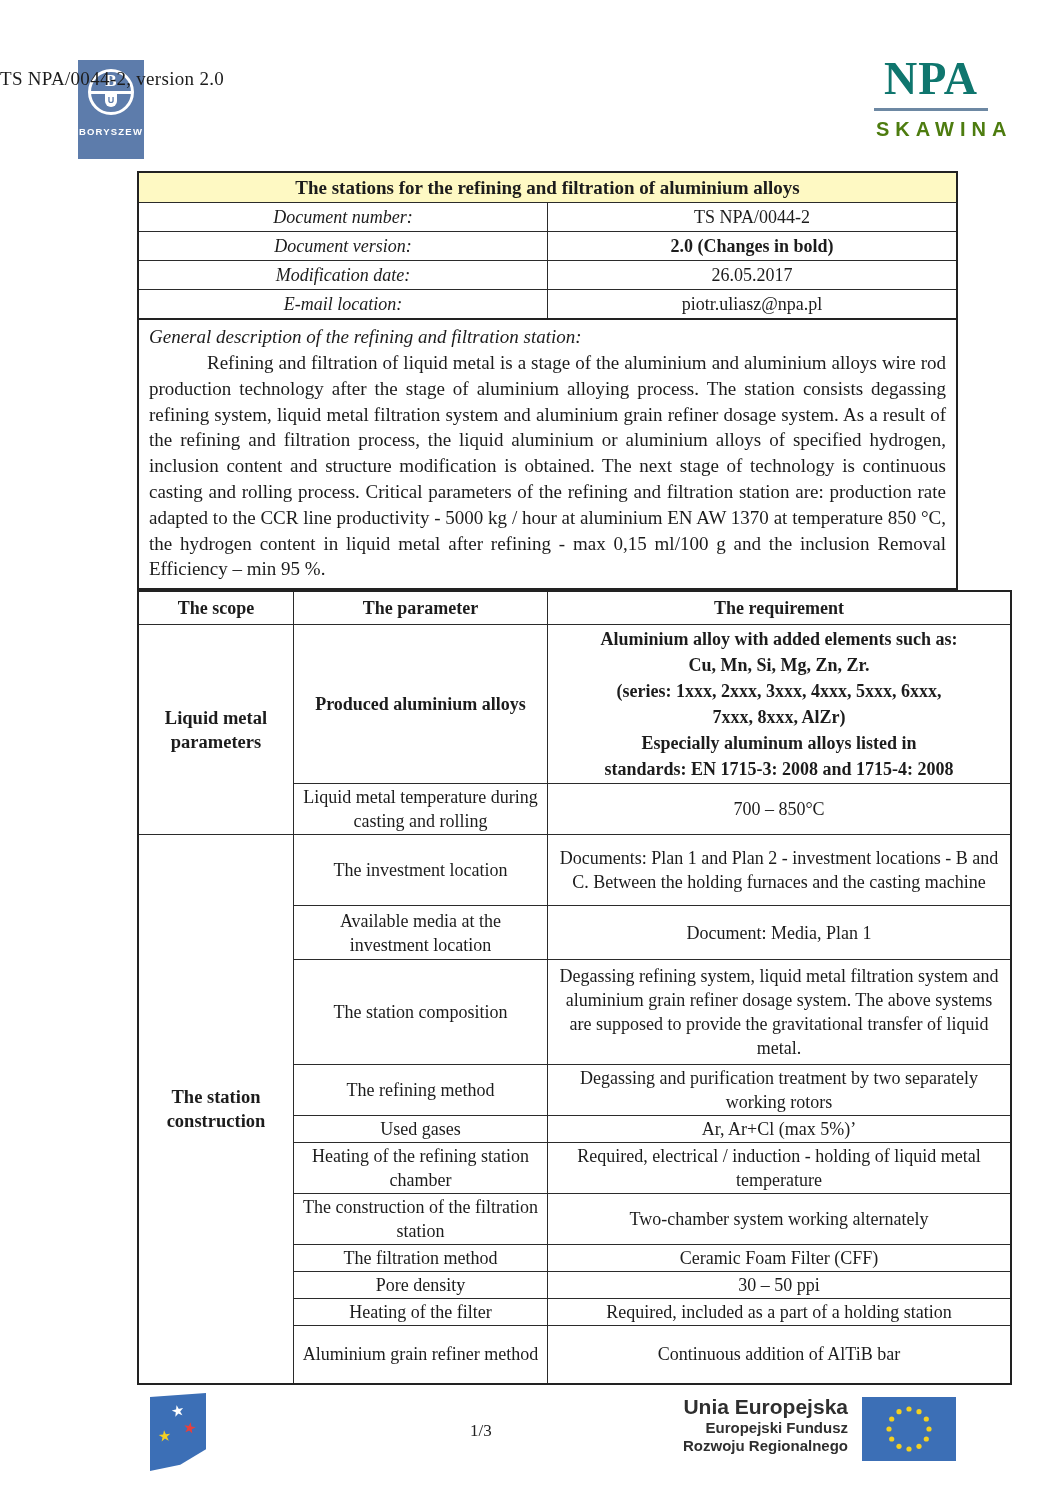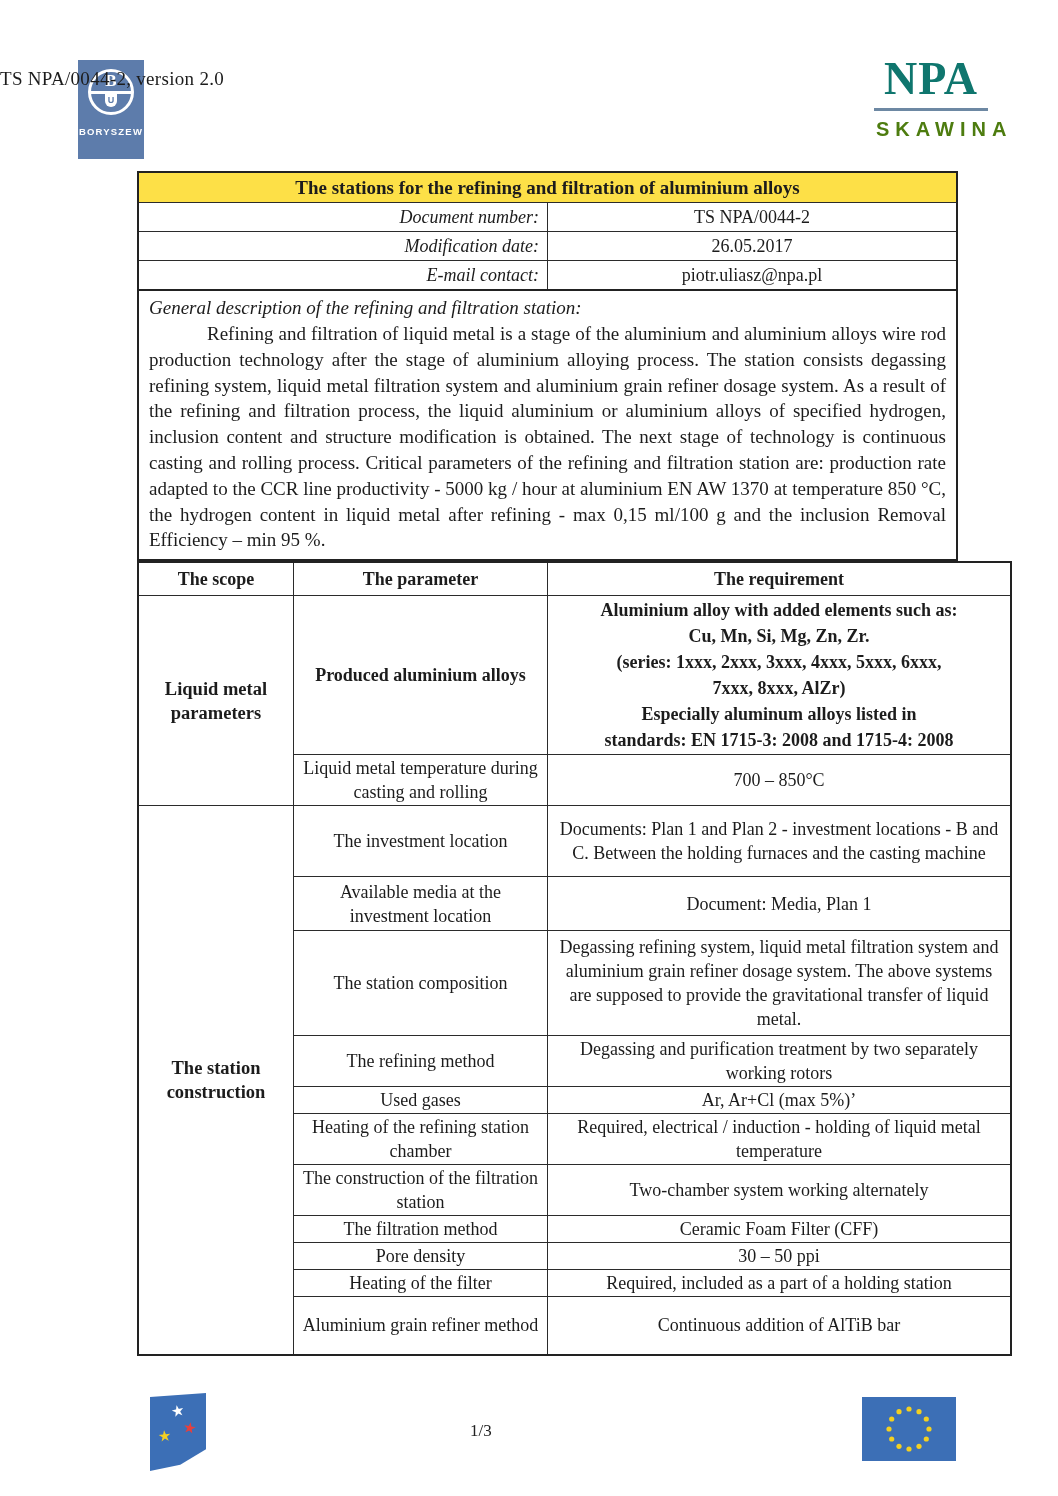--- a/index.html
+++ b/index.html
@@ -34,22 +34,22 @@
     line-height:46px;color:#0f766e;letter-spacing:1px;}
   .npa-rule{height:3px;background:#6d88a3;margin:6px 2px 7px 2px;}
   .npa-sub{font-family:"Liberation Sans",sans-serif;font-weight:bold;font-size:20px;
     letter-spacing:6px;color:#4d7c0f;padding-left:4px;}
   
   .content{position:absolute;left:137px;top:171px;width:821px;}
   table{border-collapse:collapse;width:821px;table-layout:fixed;}
   td,th{border:1.6px solid #2b2b2b;padding:1px 8px;vertical-align:middle;
     font-size:18px;line-height:24px;}
   .meta-table{border:2.5px solid #222;}
-  .meta-title{background:#fde047;font-weight:bold;font-size:19px;text-align:center;height:27px;}
-  .meta-label{font-style:italic;text-align:right;width:51%;height:26px;}
+  .meta-title{background:#fef9c3;font-weight:bold;font-size:19px;text-align:center;height:27px;}
+  .meta-label{font-style:italic;text-align:center;width:51%;height:26px;}
   .meta-value{text-align:center;width:49%;}
   .meta-bold{font-weight:bold;}
   .desc{
     border-left:2.5px solid #222;border-right:2.5px solid #222;border-bottom:2.5px solid #222;
     box-sizing:border-box;min-height:264px;padding:3px 10px 6px 10px;
   }
   .desc-head{font-style:italic;font-size:19px;line-height:27px;}
   .desc-body{font-size:19px;line-height:25.8px;text-align:justify;text-indent:58px;}
   .spec-table{border:2.5px solid #222;}
   .spec-table th{font-weight:bold;text-align:center;height:30px;font-size:18px;}
@@ -104,25 +104,29 @@
   <table class="meta-table">
     <tbody>
         <tr>
       <td class="meta-title" colspan="2">The stations for the refining and filtration of aluminium alloys</td>
     </tr>
     <tr>
       <td class="meta-label">Document number:</td>
       <td class="meta-value">TS NPA/0044-2</td>
     </tr>
     <tr>
+      <td class="meta-label">Document version:</td>
+      <td class="meta-value meta-bold">2.0 (Changes in bold)</td>
+    </tr>
+    <tr>
       <td class="meta-label">Modification date:</td>
       <td class="meta-value">26.05.2017</td>
     </tr>
     <tr>
-      <td class="meta-label">E-mail contact:</td>
+      <td class="meta-label">E-mail location:</td>
       <td class="meta-value">piotr.uliasz@npa.pl</td>
     </tr>
   </tbody>
     </table>
 
   <div class="desc">
     <div class="desc-head">General description of the refining and filtration station:</div>
     <div class="desc-body">Refining and filtration of liquid metal is a stage of the aluminium and aluminium alloys wire rod production technology after the stage of aluminium alloying process. The station consists degassing refining system, liquid metal filtration system and aluminium grain refiner dosage system. As a result of the refining and filtration process, the liquid aluminium or aluminium alloys of specified hydrogen, inclusion content and structure modification is obtained. The next stage of technology is continuous casting and rolling process. Critical parameters of the refining and filtration station are: production rate adapted to the CCR line productivity - 5000 kg / hour at aluminium EN AW 1370 at temperature 850 °C, the hydrogen content in liquid metal after refining - max 0,15 ml/100 g and the inclusion Removal Efficiency – min 95 %.</div>
   </div>
 
@@ -198,20 +202,25 @@
 
 <div class="footer">
   <div class="fe-flag">
     <span class="star star-white">★</span>
     <span class="star star-red">★</span>
     <span class="star star-yellow">★</span>
   </div>
 
   <div class="page-num">1/3</div>
 
+  <div class="ue-text">
+    <div class="ue-l1">Unia Europejska</div>
+    <div class="ue-l2">Europejski Fundusz</div>
+    <div class="ue-l2">Rozwoju Regionalnego</div>
+  </div>
 
   <svg class="eu-flag" width="94" height="64" viewBox="0 0 94 64">
     <rect x="0" y="0" width="94" height="64" fill="#3c6fb6"></rect>
     <g fill="#f3d021">
       <circle cx="47" cy="12" r="2.6"></circle>
       <circle cx="57" cy="14.7" r="2.6"></circle>
       <circle cx="64.3" cy="22" r="2.6"></circle>
       <circle cx="67" cy="32" r="2.6"></circle>
       <circle cx="64.3" cy="42" r="2.6"></circle>
       <circle cx="57" cy="49.3" r="2.6"></circle>

